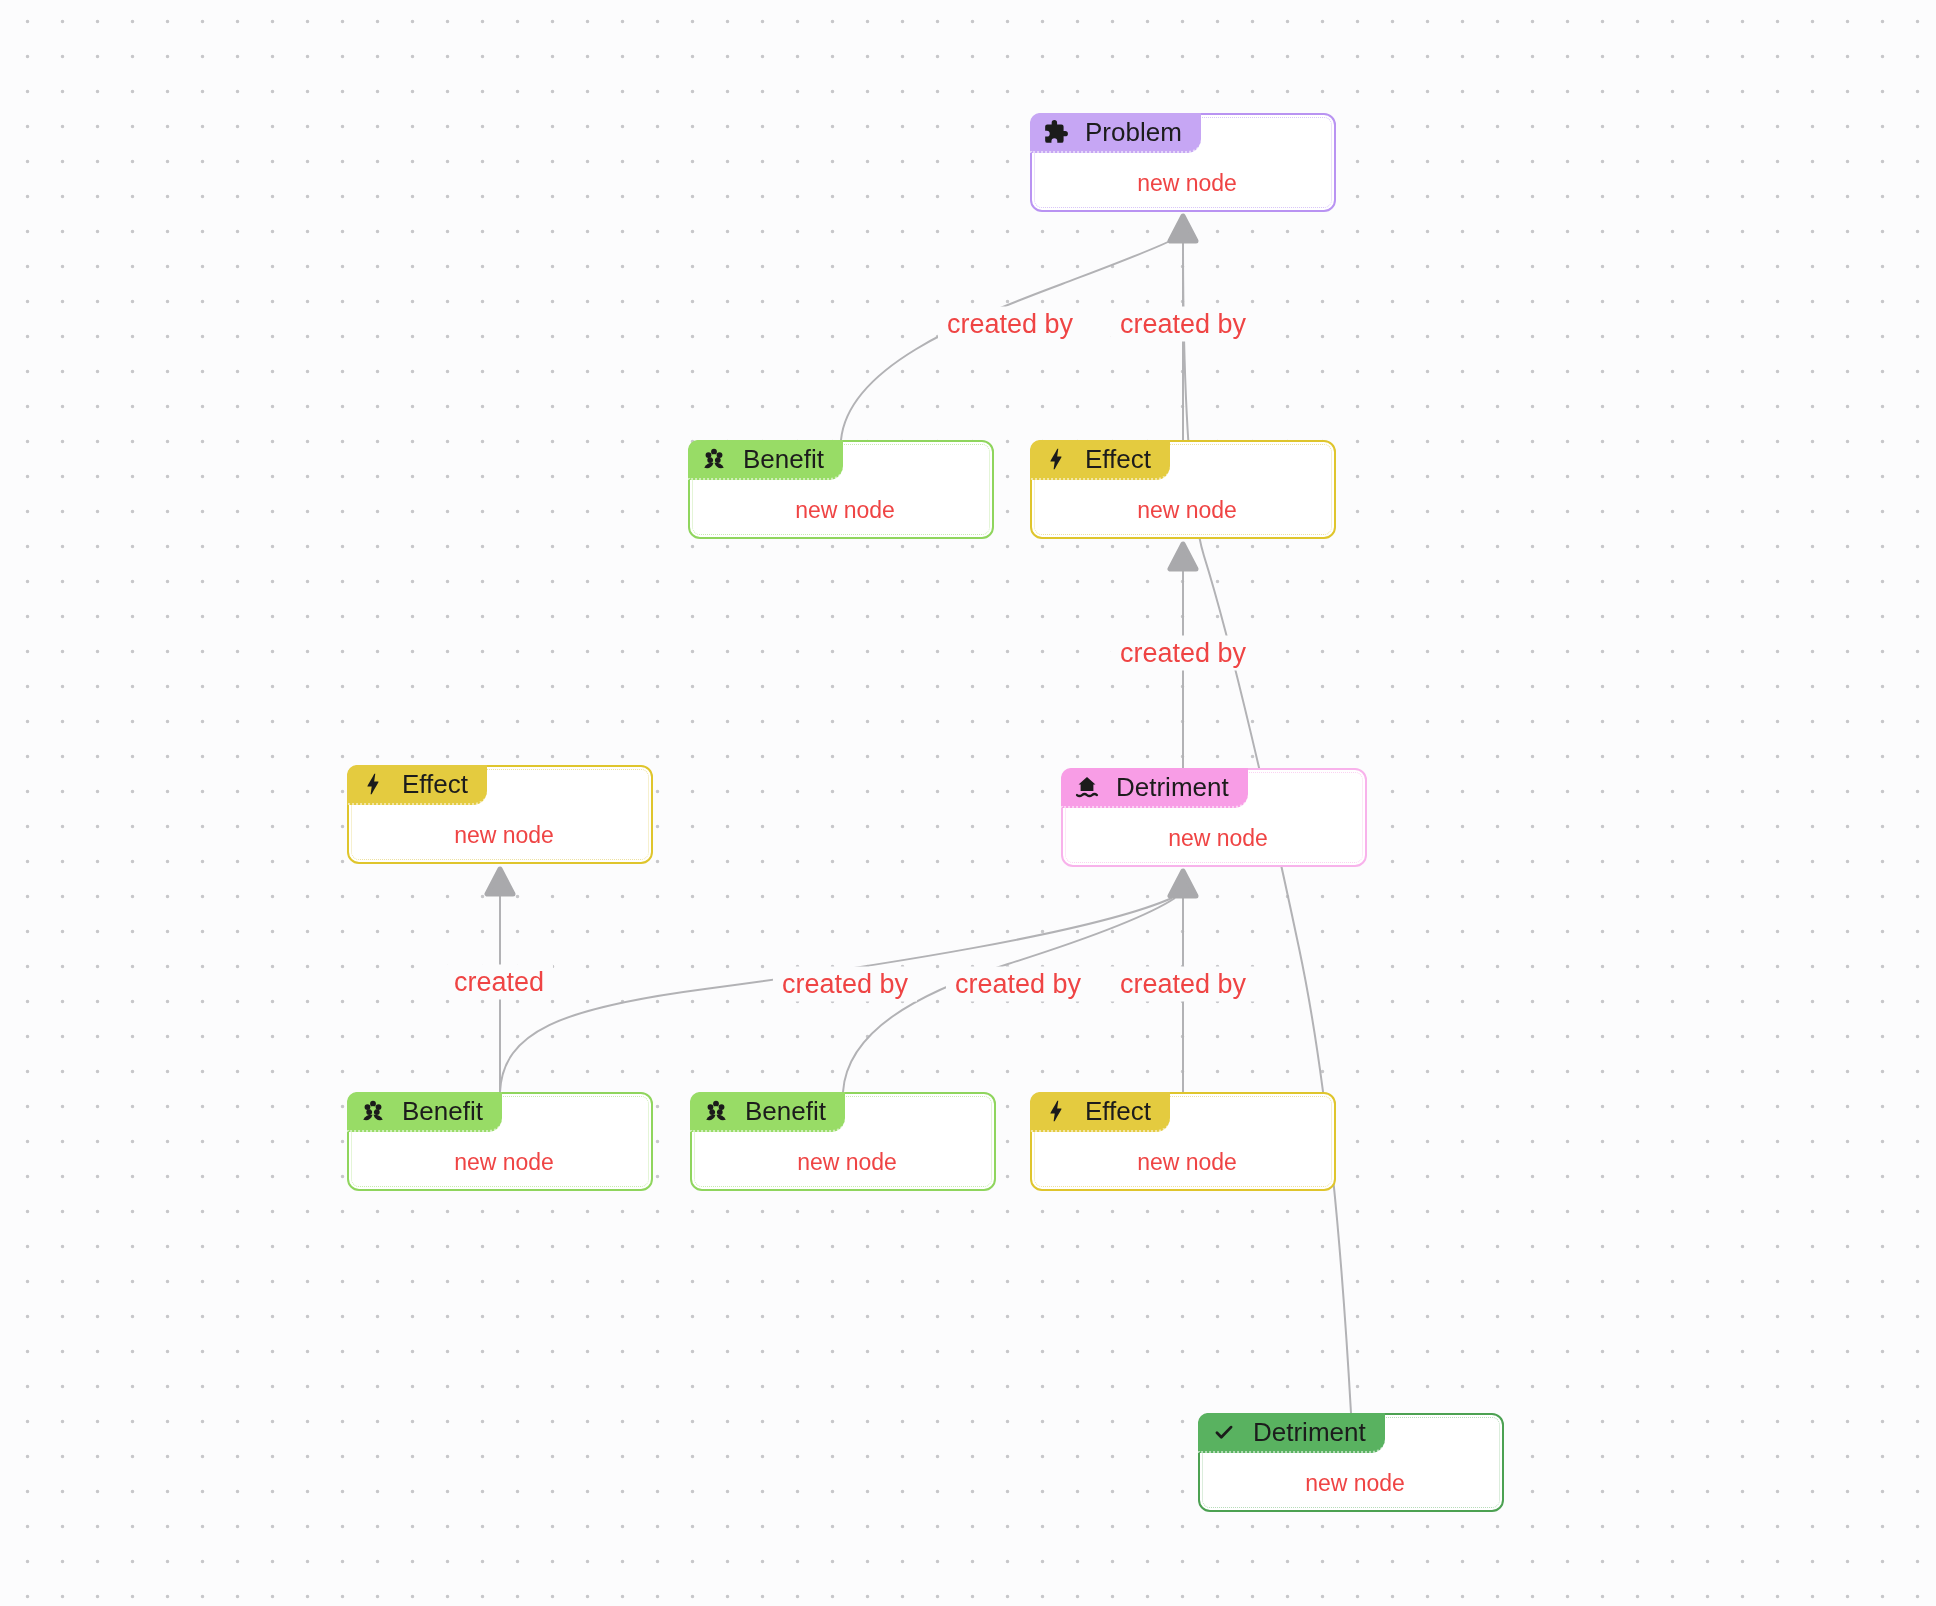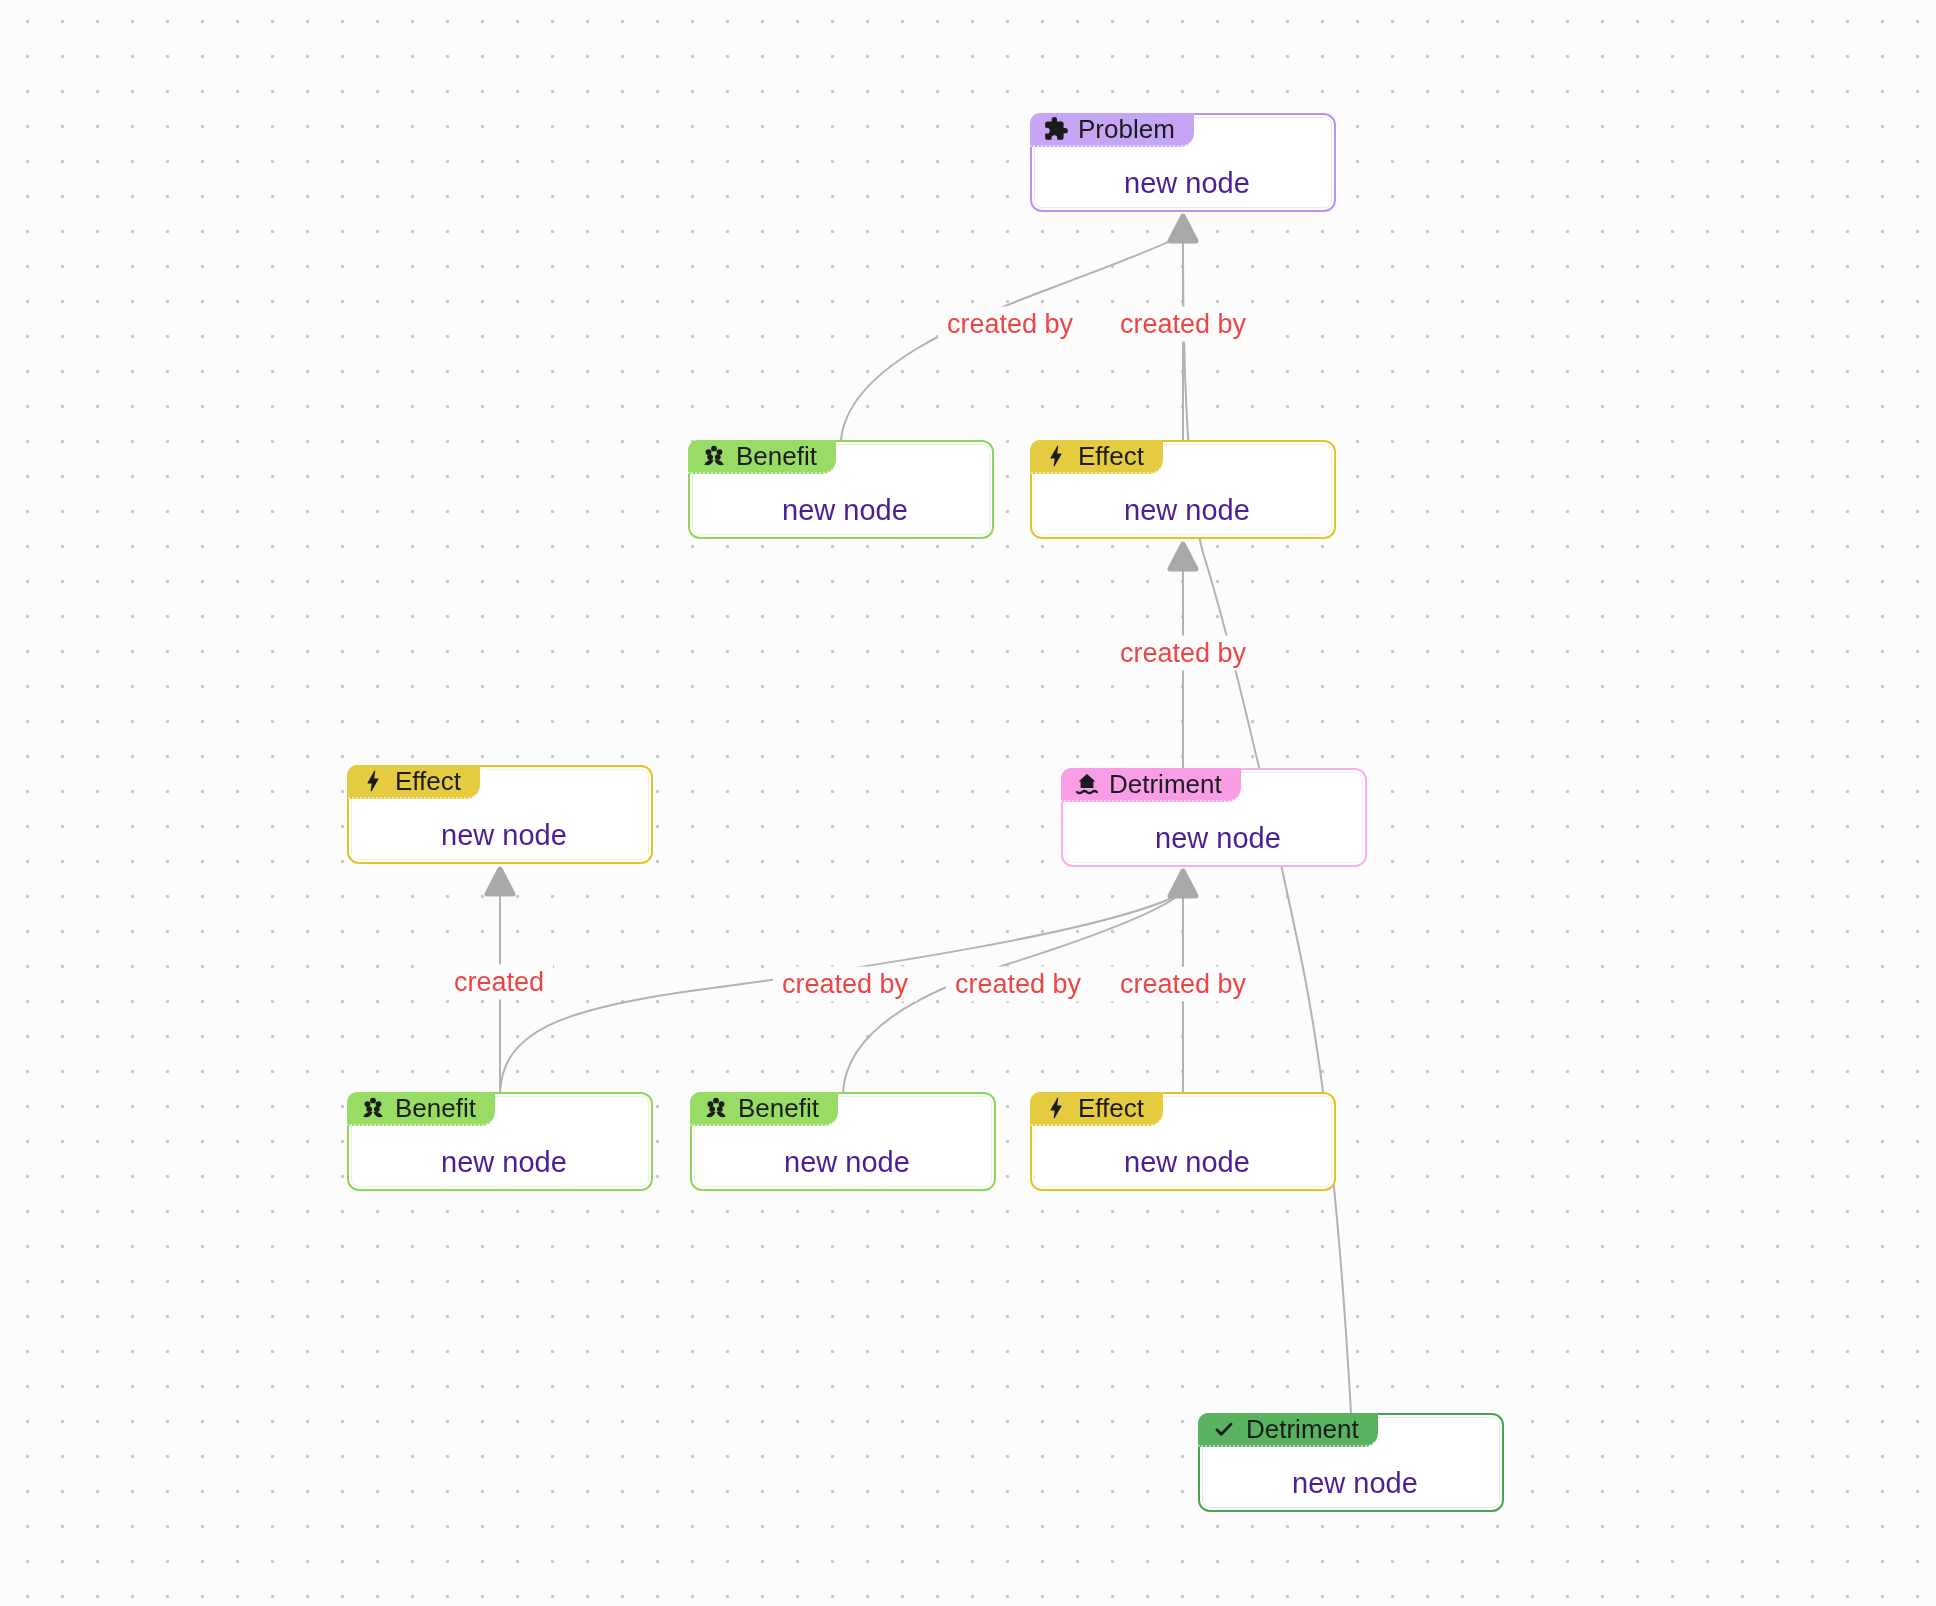--- a/index.html
+++ b/index.html
@@ -16,31 +16,31 @@
   .elabel{
     position:absolute;z-index:2;transform:translate(-50%,-50%);
     background:#fcfcfd;padding:2px 9px;font-size:27px;color:#ef4444;white-space:nowrap;
   }
   .node{
     position:absolute;z-index:3;width:306px;height:99px;box-sizing:border-box;
     background:#fff;border:2px solid var(--bc);border-radius:12px;
   }
   .node .inner-dotted{position:absolute;inset:2px;border:1px dotted var(--dc);border-radius:8px;pointer-events:none;}
   .badge{
-    position:absolute;left:-2px;top:-2px;height:34px;box-sizing:border-box;
-    display:flex;align-items:center;gap:9px;padding:0 19px 0 13px;
+    position:absolute;left:-2px;top:-2px;height:40px;box-sizing:border-box;
+    display:flex;align-items:center;gap:16px;padding:0 19px 0 13px;
     background:var(--bg);border-radius:10px 0 14px 0;
     border-bottom:2px dotted rgba(255,255,255,.55);
   }
   .badge svg{width:26px;height:26px;flex:0 0 auto;}
   .badge .blabel{font-size:26px;color:#1c1c1c;line-height:1;white-space:nowrap;}
   .title{
     position:absolute;left:2px;right:2px;top:43px;bottom:2px;
     display:flex;align-items:center;justify-content:center;
-    font-size:29px;color:#4c1d95;padding-left:8px;
+    font-size:23px;color:#ef4444;padding-left:8px;
   }
   .t-problem  {--bc:#b993f2;--bg:#c6a6f4;--dc:#d9c7f8;}
   .t-benefit  {--bc:#8fd55d;--bg:#98dc66;--dc:#c9ecb0;}
   .t-effect   {--bc:#dfc52c;--bg:#e4cb3f;--dc:#eee2a0;}
   .t-detriment{--bc:#f8b2eb;--bg:#f89de6;--dc:#fbd2f2;}
   .t-solution {--bc:#4ca152;--bg:#59b260;--dc:#b7dcba;}
 </style>
 </head>
 <body>
 

